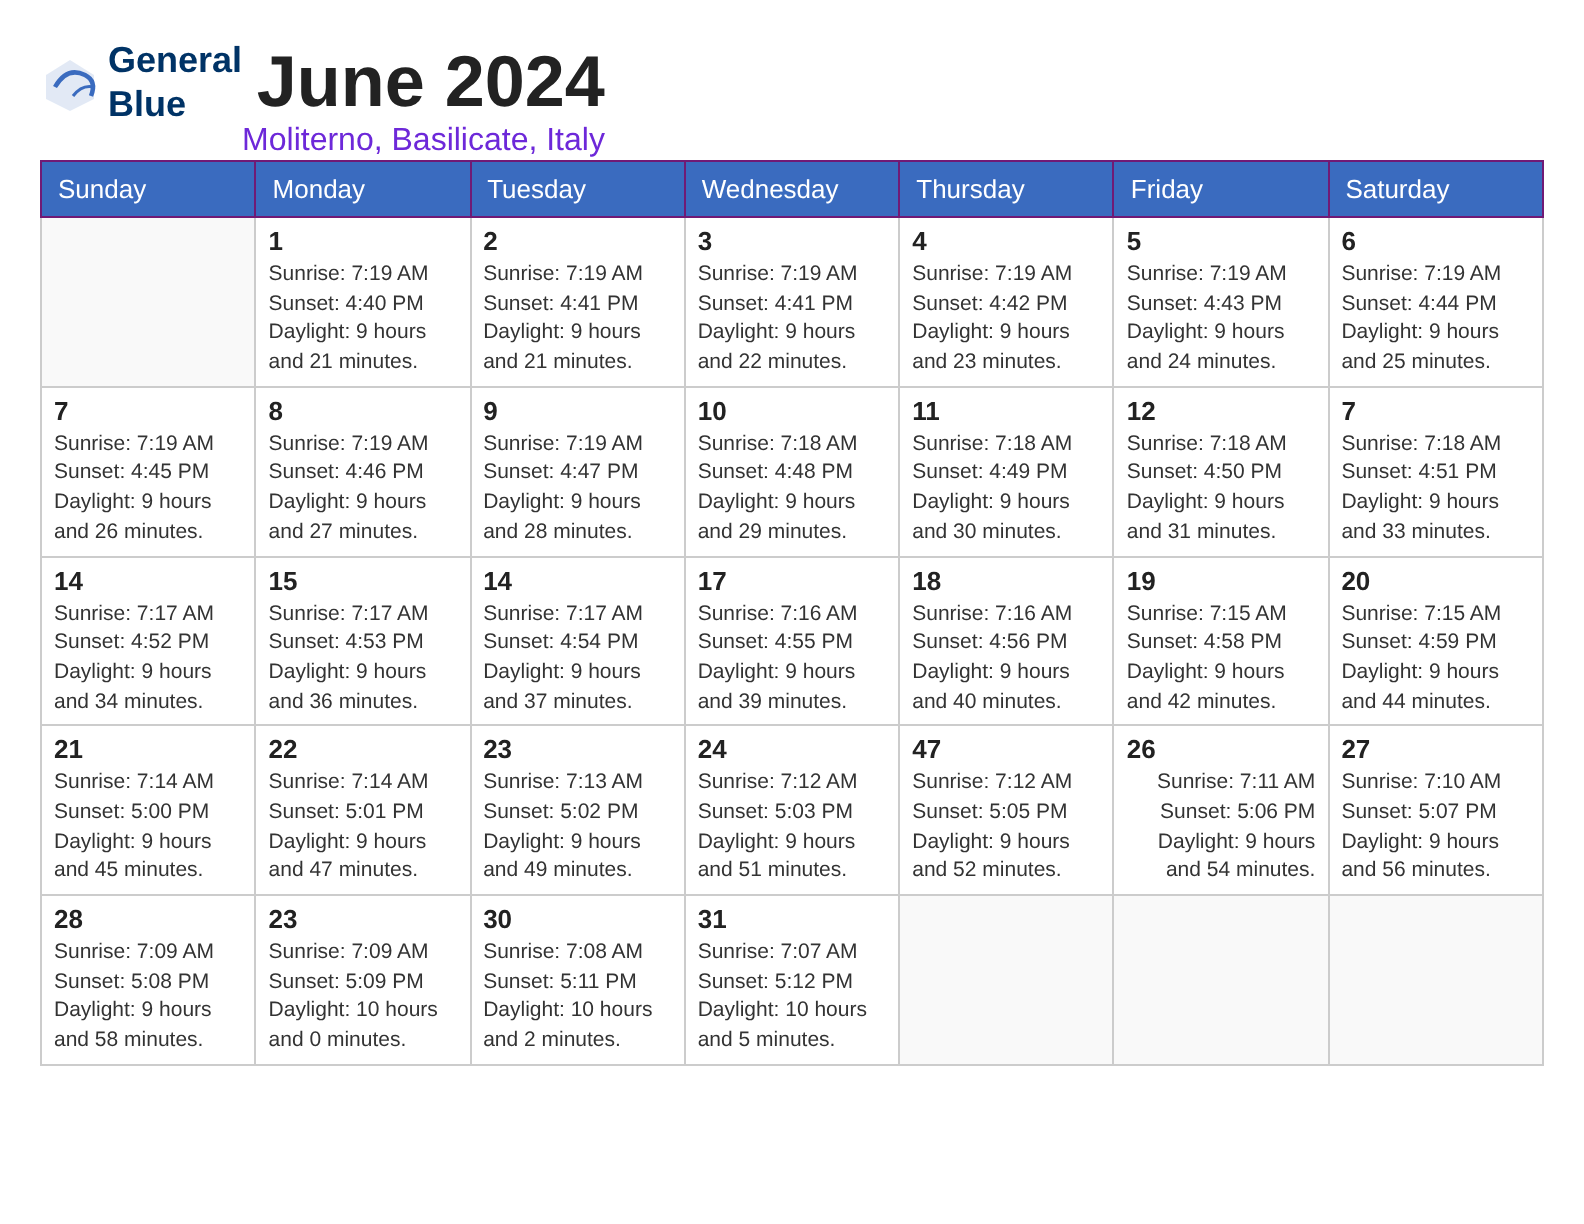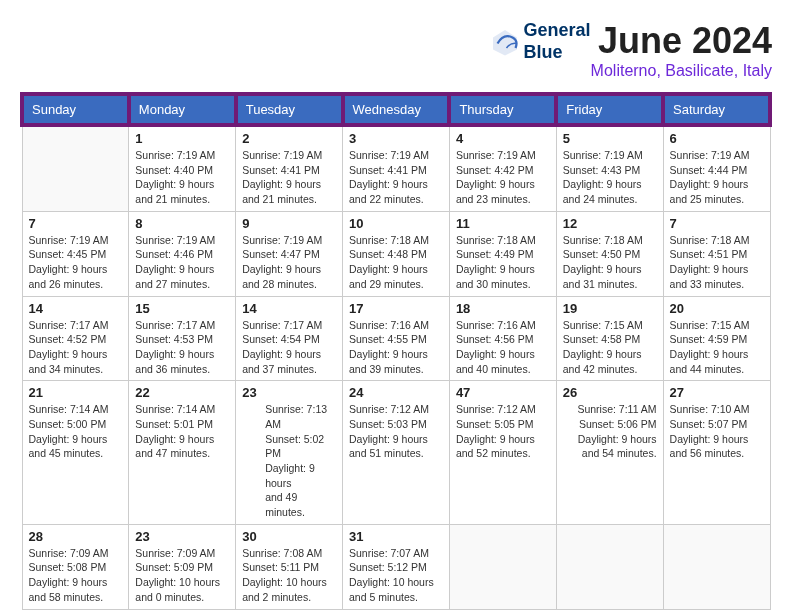--- a/index.html
+++ b/index.html
@@ -5,23 +5,23 @@
     * { box-sizing: border-box; margin: 0; padding: 0; }
     body {
       font-family: Arial, sans-serif;
       background: #fff;
       width: 792px;
       min-height: 612px;
       padding: 20px;
     }
     .header {
       display: flex;
-      justify-content: flex-end;
+      justify-content: flex-start;
       align-items: flex-start;
-      margin-bottom: 12px;
+      margin-bottom: 0;
     }
     .logo {
       display: flex;
       align-items: center;
       gap: 4px;
     }
     .logo-text {
       font-size: 18px;
       font-weight: bold;
       color: #003366;
@@ -51,21 +51,21 @@
       border-collapse: collapse;
       font-size: 11px;
     }
     thead tr th {
       background: #3a6bbf;
       color: #fff;
       text-align: left;
       padding: 6px 8px;
       font-size: 13px;
       font-weight: normal;
-      border: 4px solid #701a75;
+      border: 1px solid #701a75;
     }
     tbody tr td {
       border: 1px solid #ccc;
       vertical-align: top;
       padding: 4px 6px;
       height: 80px;
       width: calc(100% / 7);
     }
     tbody tr td.empty {
       background: #f9f9f9;
@@ -274,21 +274,21 @@
         </td>
         <td>
           <span class="day-number">22</span>
           <div class="day-info" style="white-space: pre-line;">Sunrise: 7:14 AM
 Sunset: 5:01 PM
 Daylight: 9 hours
 and 47 minutes.</div>
         </td>
         <td>
           <span class="day-number">23</span>
-          <div class="day-info" style="white-space: pre-line; margin-left: 23px;">Sunrise: 7:13 AM
+          <div class="day-info" style="white-space: pre-line;">Sunrise: 7:13 AM
 Sunset: 5:02 PM
 Daylight: 9 hours
 and 49 minutes.</div>
         </td>
         <td>
           <span class="day-number">24</span>
           <div class="day-info" style="white-space: pre-line;">Sunrise: 7:12 AM
 Sunset: 5:03 PM
 Daylight: 9 hours
 and 51 minutes.</div>

